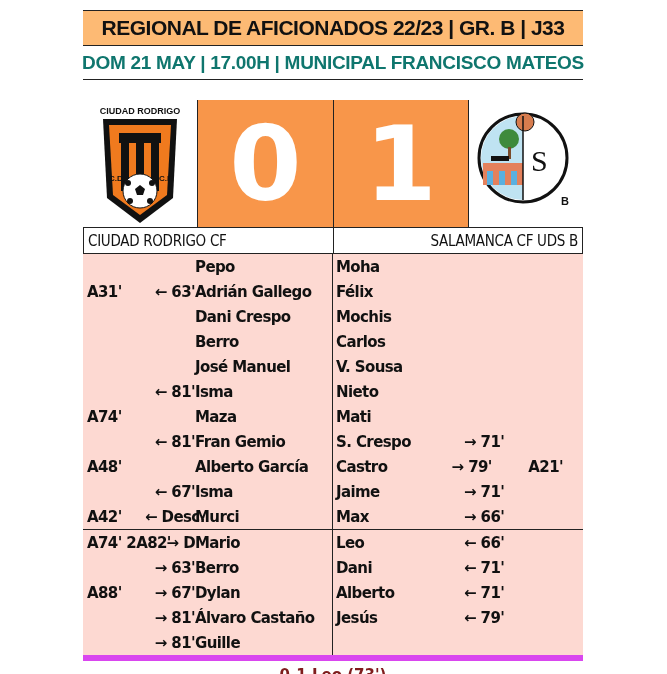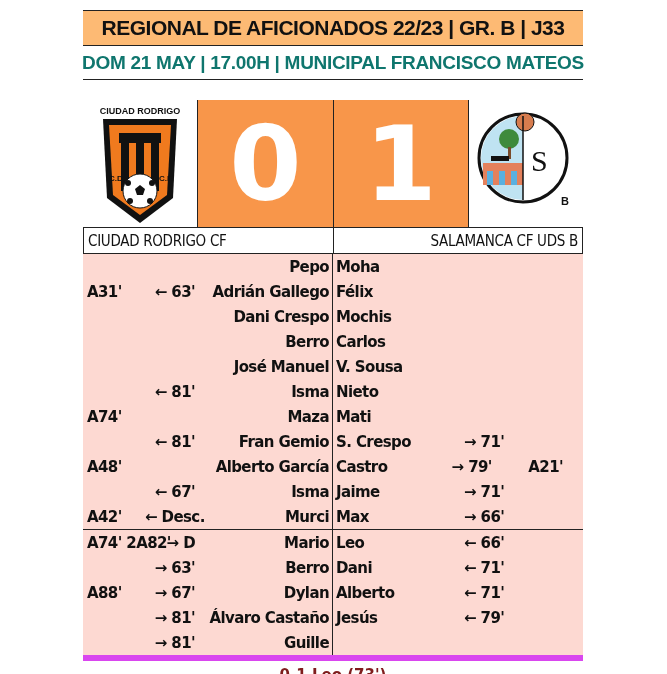--- a/index.html
+++ b/index.html
@@ -21,21 +21,21 @@
           font-family: "DejaVu Sans Condensed", "DejaVu Sans", sans-serif; letter-spacing: -0.3px; }
   .team.home { padding-left: 4px; border-right: 1px solid #222; }
   .team.away { justify-content: flex-end; padding-right: 4px; }
   .lineup { background: #fdd9d2; }
   .row { display: flex; height: 25px; font-weight: 700; font-size: 15px; color: #111;
          font-family: "DejaVu Sans", sans-serif; letter-spacing: -0.6px; }
   .hcell { width: 250px; display: flex; align-items: center; border-right: 1px solid #222; box-sizing: border-box; padding-right: 3px; }
   .acell { width: 250px; display: flex; align-items: center; padding-left: 3px; box-sizing: border-box; }
   .h-card { width: 62px; padding-left: 4px; box-sizing: border-box; white-space: nowrap; }
   .h-sub { width: 50px; text-align: right; white-space: nowrap; }
-  .h-name { flex: 1; text-align: right; white-space: nowrap; }
+  .h-name { flex: 1; text-align: left; white-space: nowrap; }
   .a-name { width: 128px; white-space: nowrap; }
   .a-sub { width: 85px; white-space: nowrap; }
   .a-card { flex: 1; text-align: right; padding-right: 20px; white-space: nowrap; }
   .divider { border-top: 1px solid #222; }
   .scorer { height: 27px; border-top: 6px solid #d946ef; border-bottom: 1px solid #222;
             display: flex; align-items: center; justify-content: center;
             font-weight: 700; font-size: 15px; color: #7f1d1d; font-family: "DejaVu Sans", sans-serif; }
 </style>
 </head>
 <body>

